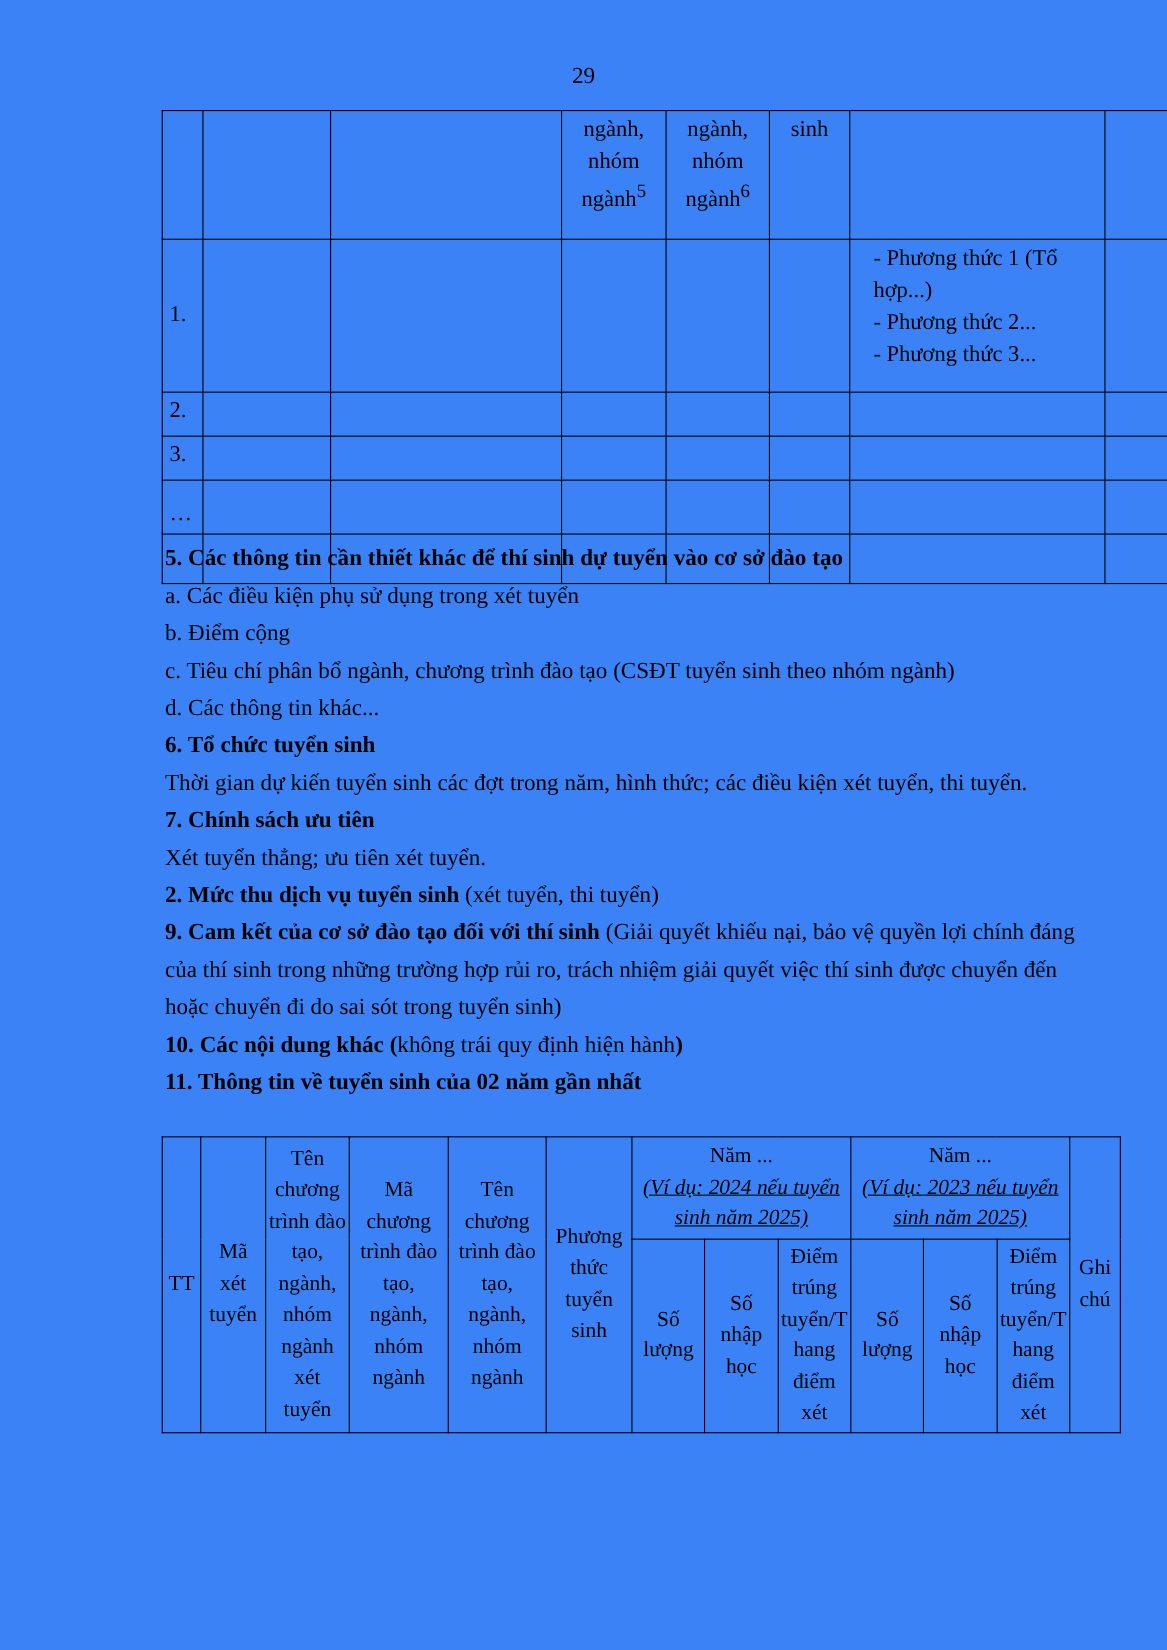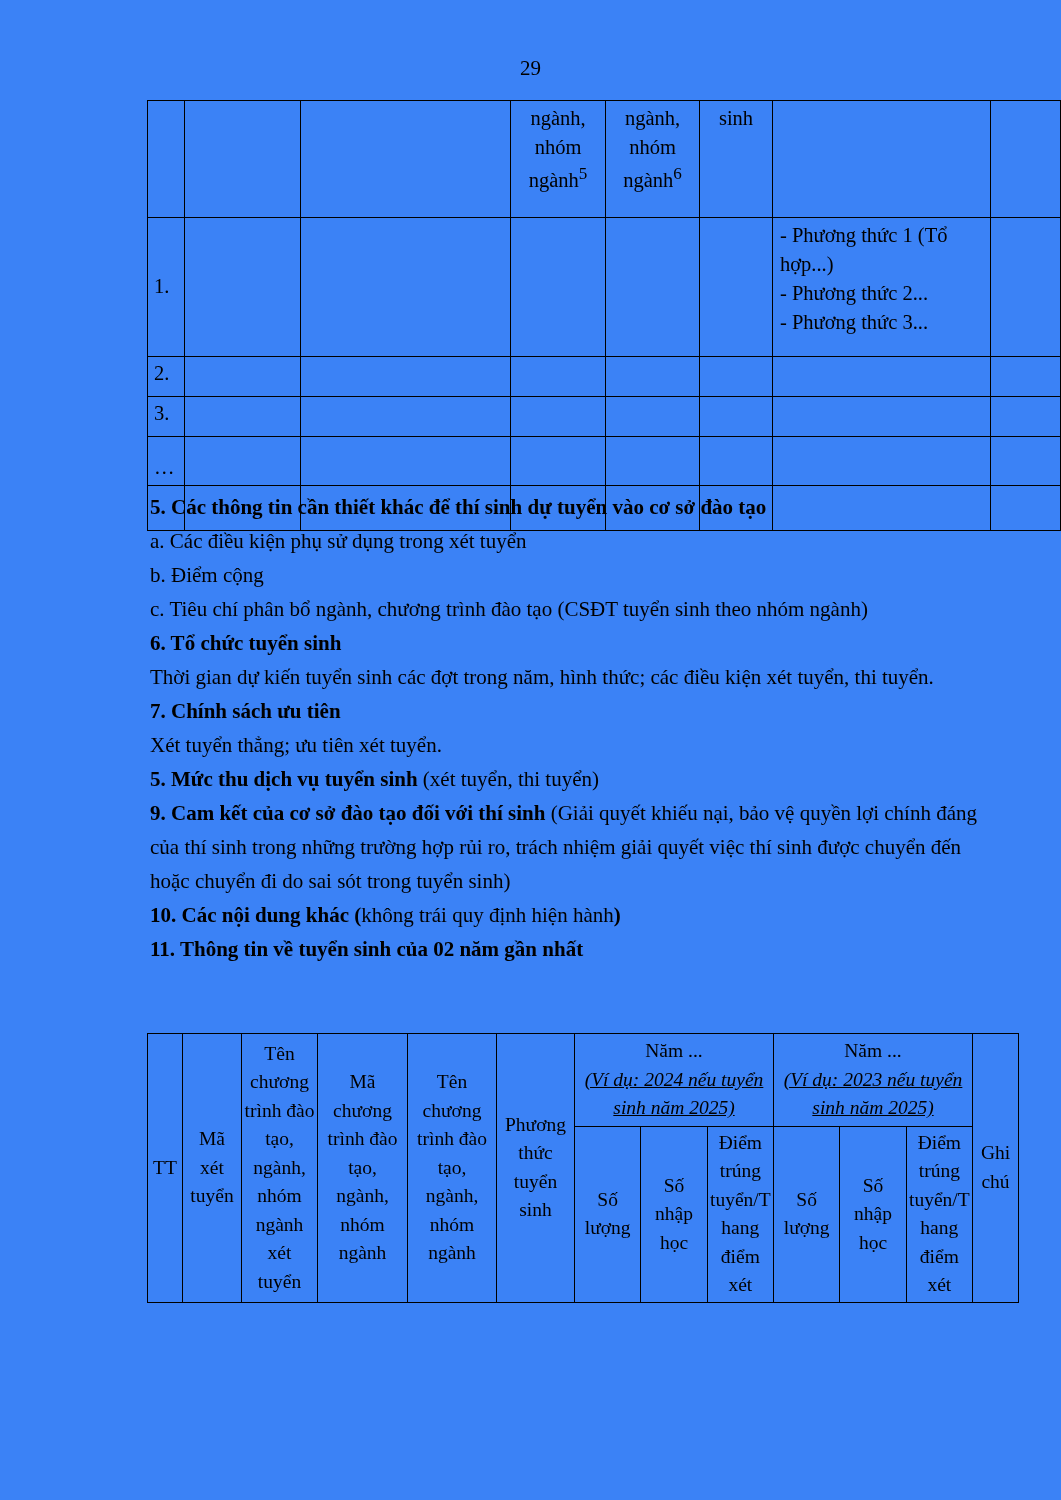--- a/index.html
+++ b/index.html
@@ -53,21 +53,21 @@
     left: 147px;
     top: 100px;
   }
   #top-table { width: 826px; }
   #top-table td.c-idx { width: 25px;  text-align: left; padding-left: 6px; vertical-align: middle; }
   #top-table td.c-b   { width: 105px; }
   #top-table td.c-c   { width: 199px; }
   #top-table td.c-d   { width: 84px;  }
   #top-table td.c-e   { width: 83px;  }
   #top-table td.c-f   { width: 62px;  }
-  #top-table td.c-g   { width: 205px; text-align: left; padding-left: 7px; }
+  #top-table td.c-g   { width: 205px; text-align: left; padding-left: 21px; }
   #top-table td.c-h   { width: 59px;  }
 
   #top-table tr.r-head td { height: 110px; }
   #top-table tr.r-1 td    { height: 132px; }
   #top-table tr.r-2 td,
   #top-table tr.r-3 td    { height: 33px;  }
   #top-table tr.r-dots td { height: 42px;  }
   #top-table tr.r-blank td{ height: 38px;  }
   #top-table tr.r-2 td.c-idx,
   #top-table tr.r-3 td.c-idx { vertical-align: top; padding-top: 2px; }
@@ -196,25 +196,26 @@
         </tr>
       </tbody>
     </table>
   </div>
 
   <div id="body-text">
     <p><b>5. Các thông tin cần thiết khác để thí sinh dự tuyển vào cơ sở đào tạo</b></p>
     <p><span>a. Các điều kiện phụ sử dụng trong xét tuyển</span></p>
     <p><span>b. Điểm cộng</span></p>
     <p><span>c. Tiêu chí phân bổ ngành, chương trình đào tạo (CSĐT tuyển sinh theo nhóm ngành)</span></p>
+    <p><span>d. Các thông tin khác...</span></p>
     <p><b>6. Tổ chức tuyển sinh</b></p>
     <p><span>Thời gian dự kiến tuyển sinh các đợt trong năm, hình thức; các điều kiện xét tuyển, thi tuyển.</span></p>
     <p><b>7. Chính sách ưu tiên</b></p>
     <p><span>Xét tuyển thẳng; ưu tiên xét tuyển.</span></p>
-    <p><b>5. Mức thu dịch vụ tuyển sinh</b><span> (xét tuyển, thi tuyển)</span></p>
+    <p><b>2. Mức thu dịch vụ tuyển sinh</b><span> (xét tuyển, thi tuyển)</span></p>
     <p><b>9. Cam kết của cơ sở đào tạo đối với thí sinh</b><span> (Giải quyết khiếu nại, bảo vệ quyền lợi chính đáng của thí sinh trong những trường hợp rủi ro, trách nhiệm giải quyết việc thí sinh được chuyển đến hoặc chuyển đi do sai sót trong tuyển sinh)</span></p>
     <p><b>10. Các nội dung khác (</b><span>không trái quy định hiện hành</span><b>)</b></p>
     <p><b>11. Thông tin về tuyển sinh của 02 năm gần nhất</b></p>
   </div>
 
   <div id="bottom-table-wrap">
     <table id="bottom-table" class="doc-table">
       <tbody>
         <tr>
           <td class="w-tt hv" rowspan="2" style="height:230px">TT</td>

